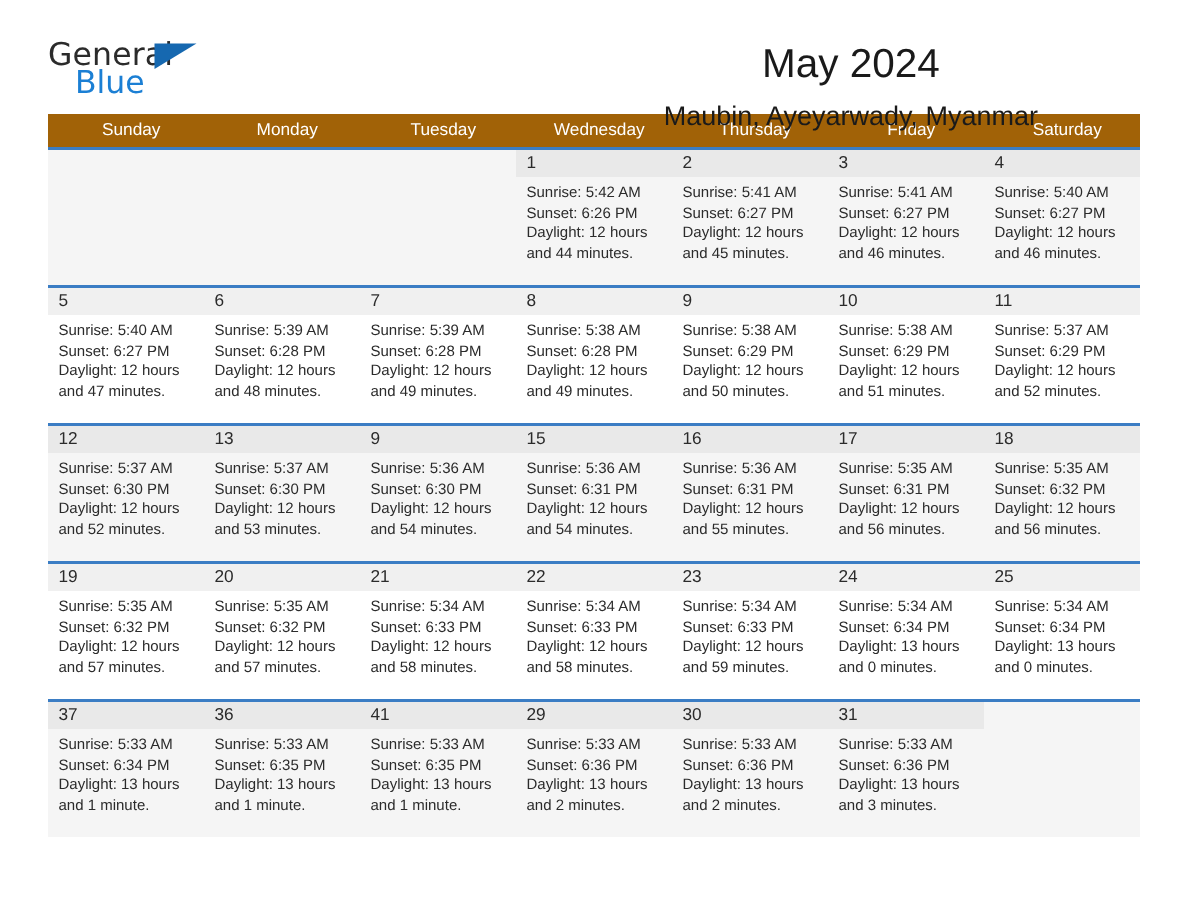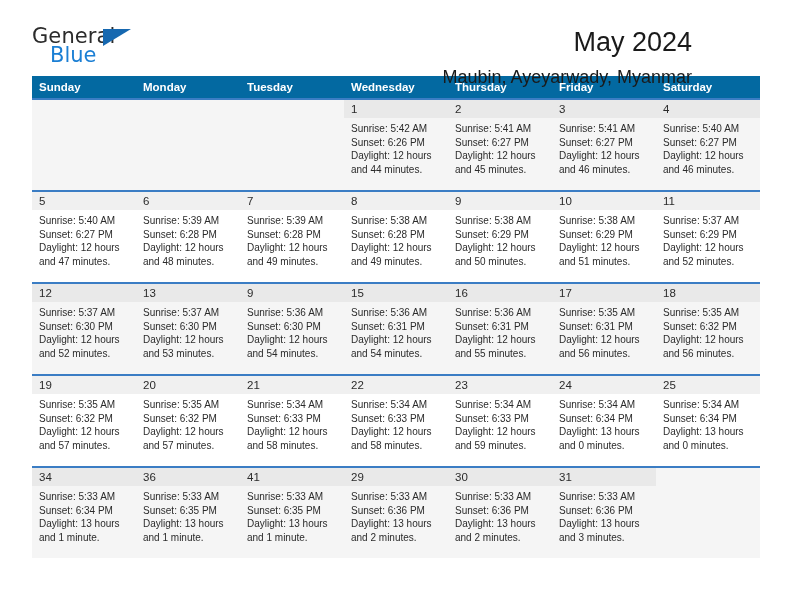--- a/index.html
+++ b/index.html
@@ -57,21 +57,21 @@
   .logo-tri {
     position: absolute;
     left: 71px;
     top: 3px;
     width: 0;
     height: 0;
     border-left: 28px solid #1668b0;
     border-bottom: 17px solid transparent;
   }
   .title-block {
-    text-align: right;
+    text-align: center;
     padding-top: 2px;
   }
   .cal-title {
     font-size: 27px;
     color: #1a1a1a;
     font-weight: normal;
     line-height: 1.1;
     margin: 0;
   }
   .cal-subtitle {
@@ -80,25 +80,25 @@
     margin-top: 9px;
   }
 
   
   .cal {
     width: 728px;
     border-collapse: collapse;
     table-layout: fixed;
   }
   .cal th {
-    background: #0369a1;
+    background: #a16207;
     color: #ffffff;
-    font-weight: bold;
+    font-weight: normal;
     font-size: 11.5px;
-    text-align: left;
+    text-align: center;
     padding: 5px 0 5px 7px;
     height: 20px;
     box-sizing: border-box;
   }
   .cal td {
     width: 104px;
     height: 90px;
     vertical-align: top;
     padding: 0;
     border-top: 2px solid #3b7dc4;
@@ -468,21 +468,21 @@
                 <div>Sunset: 6:34 PM</div>
                 <div>Daylight: 13 hours</div>
                 <div>and 0 minutes.</div>
               </div>
             </div>
           </td>
         </tr>
         <tr class="shaded">
           <td>
             <div class="daycell">
-              <div class="daynum">34</div>
+              <div class="daynum">37</div>
               <div class="info">
                 <div>Sunrise: 5:33 AM</div>
                 <div>Sunset: 6:34 PM</div>
                 <div>Daylight: 13 hours</div>
                 <div>and 1 minute.</div>
               </div>
             </div>
           </td>
           <td>
             <div class="daycell">

